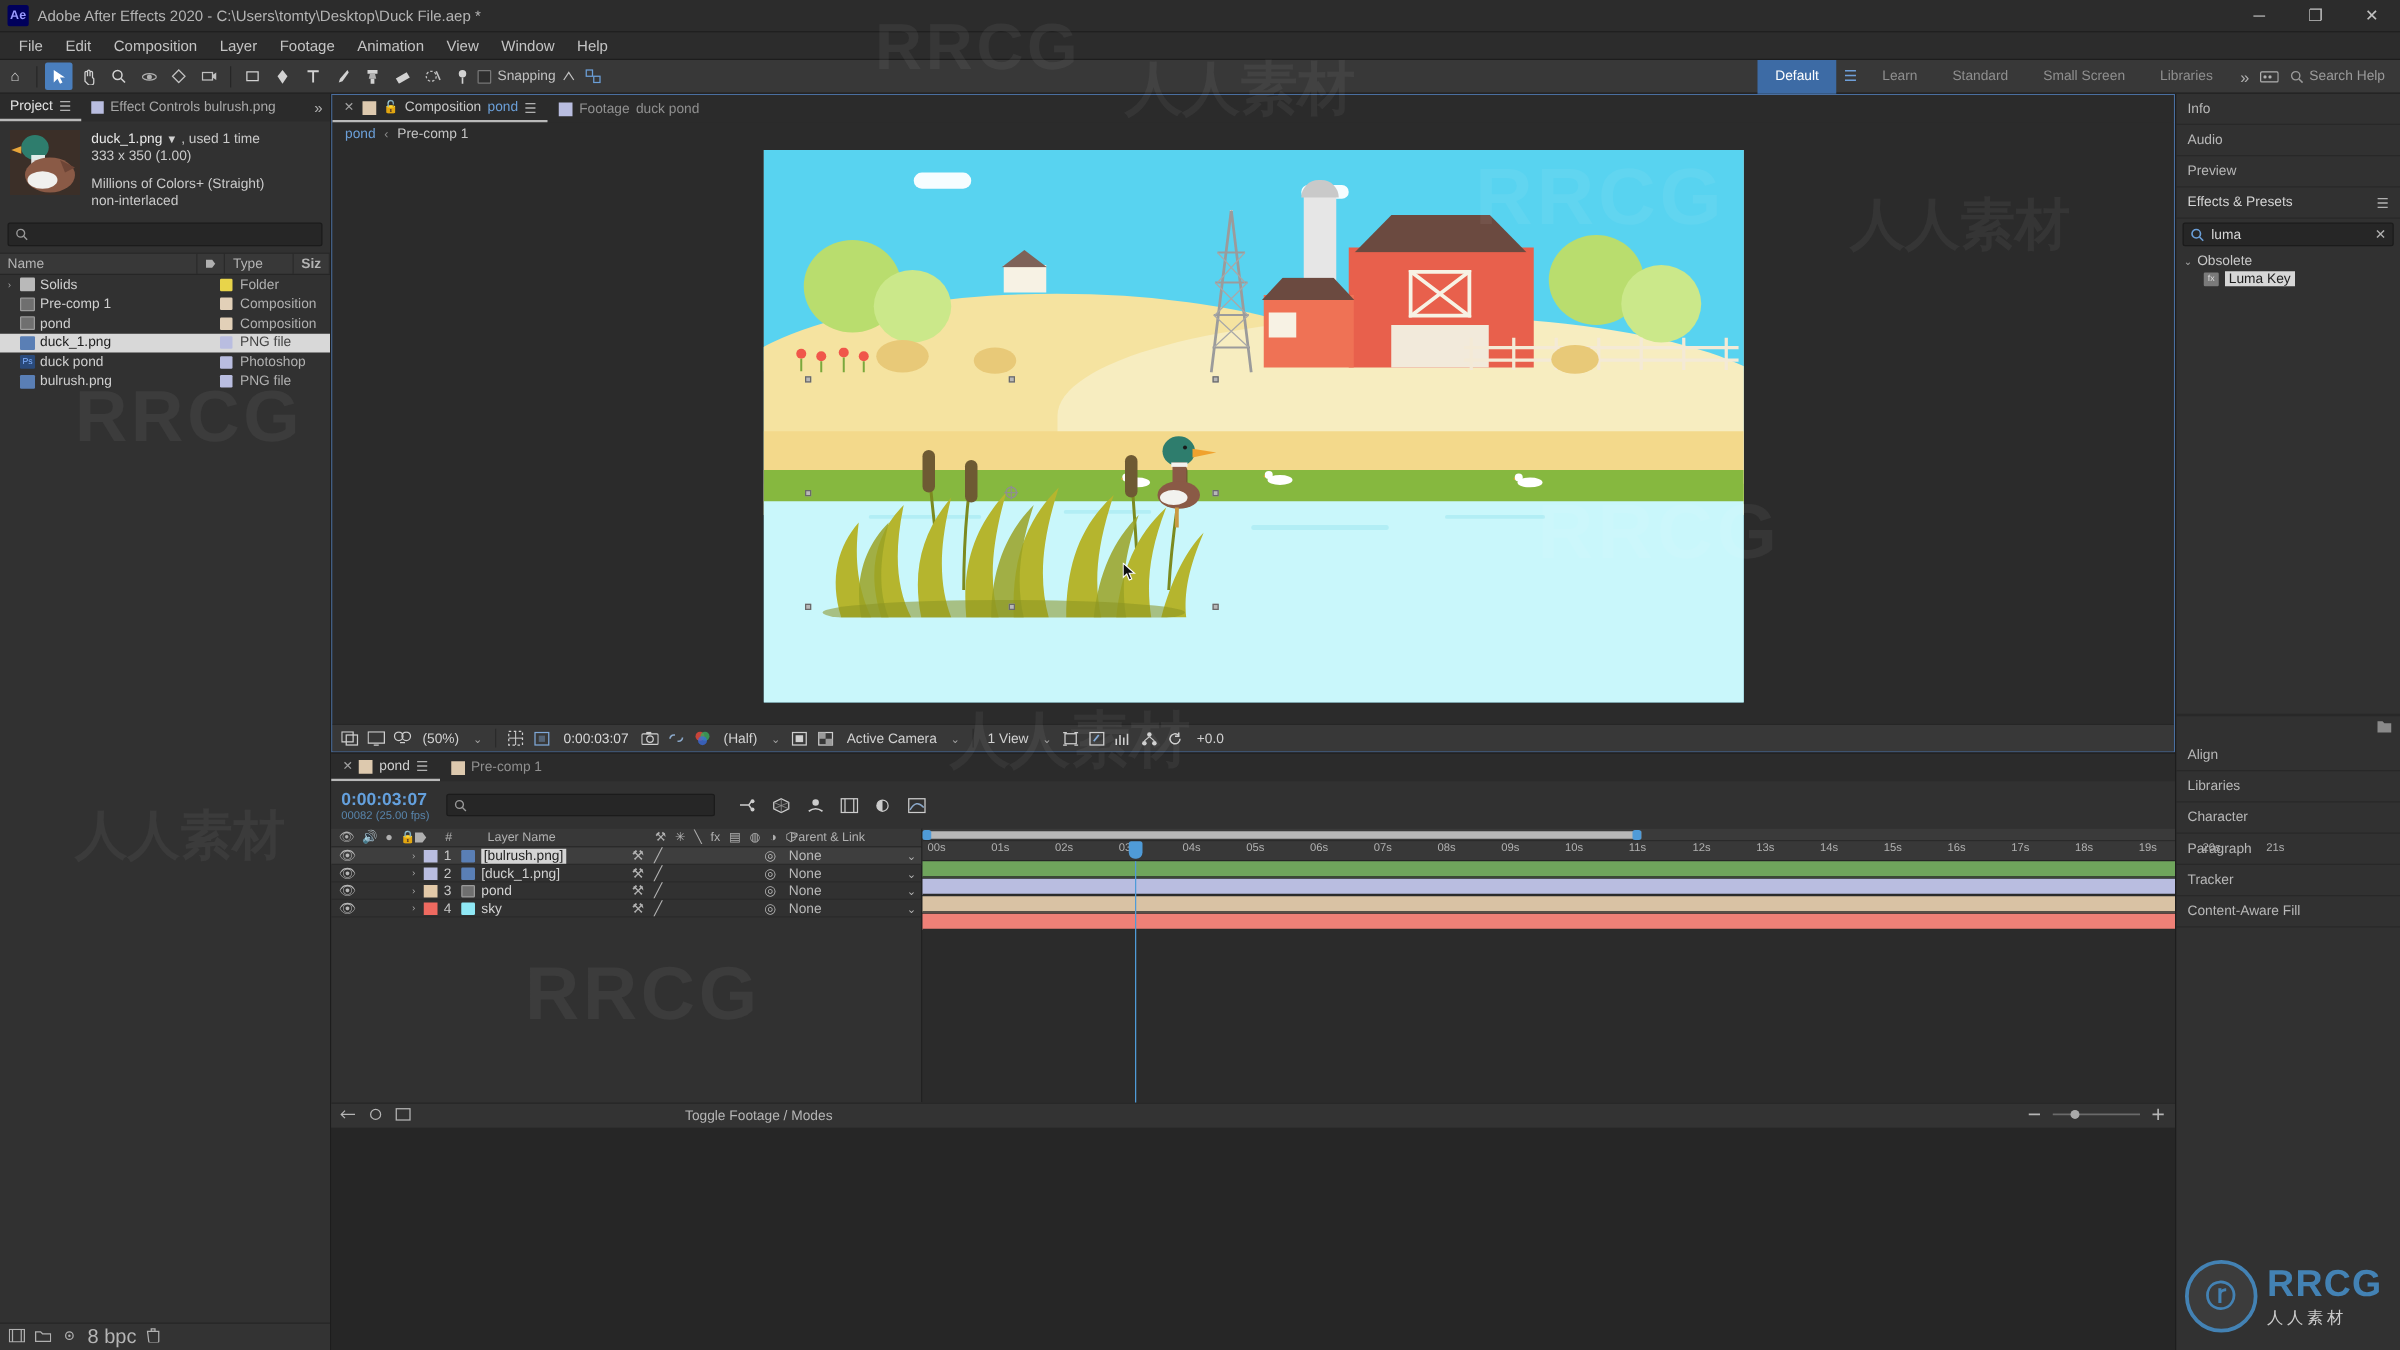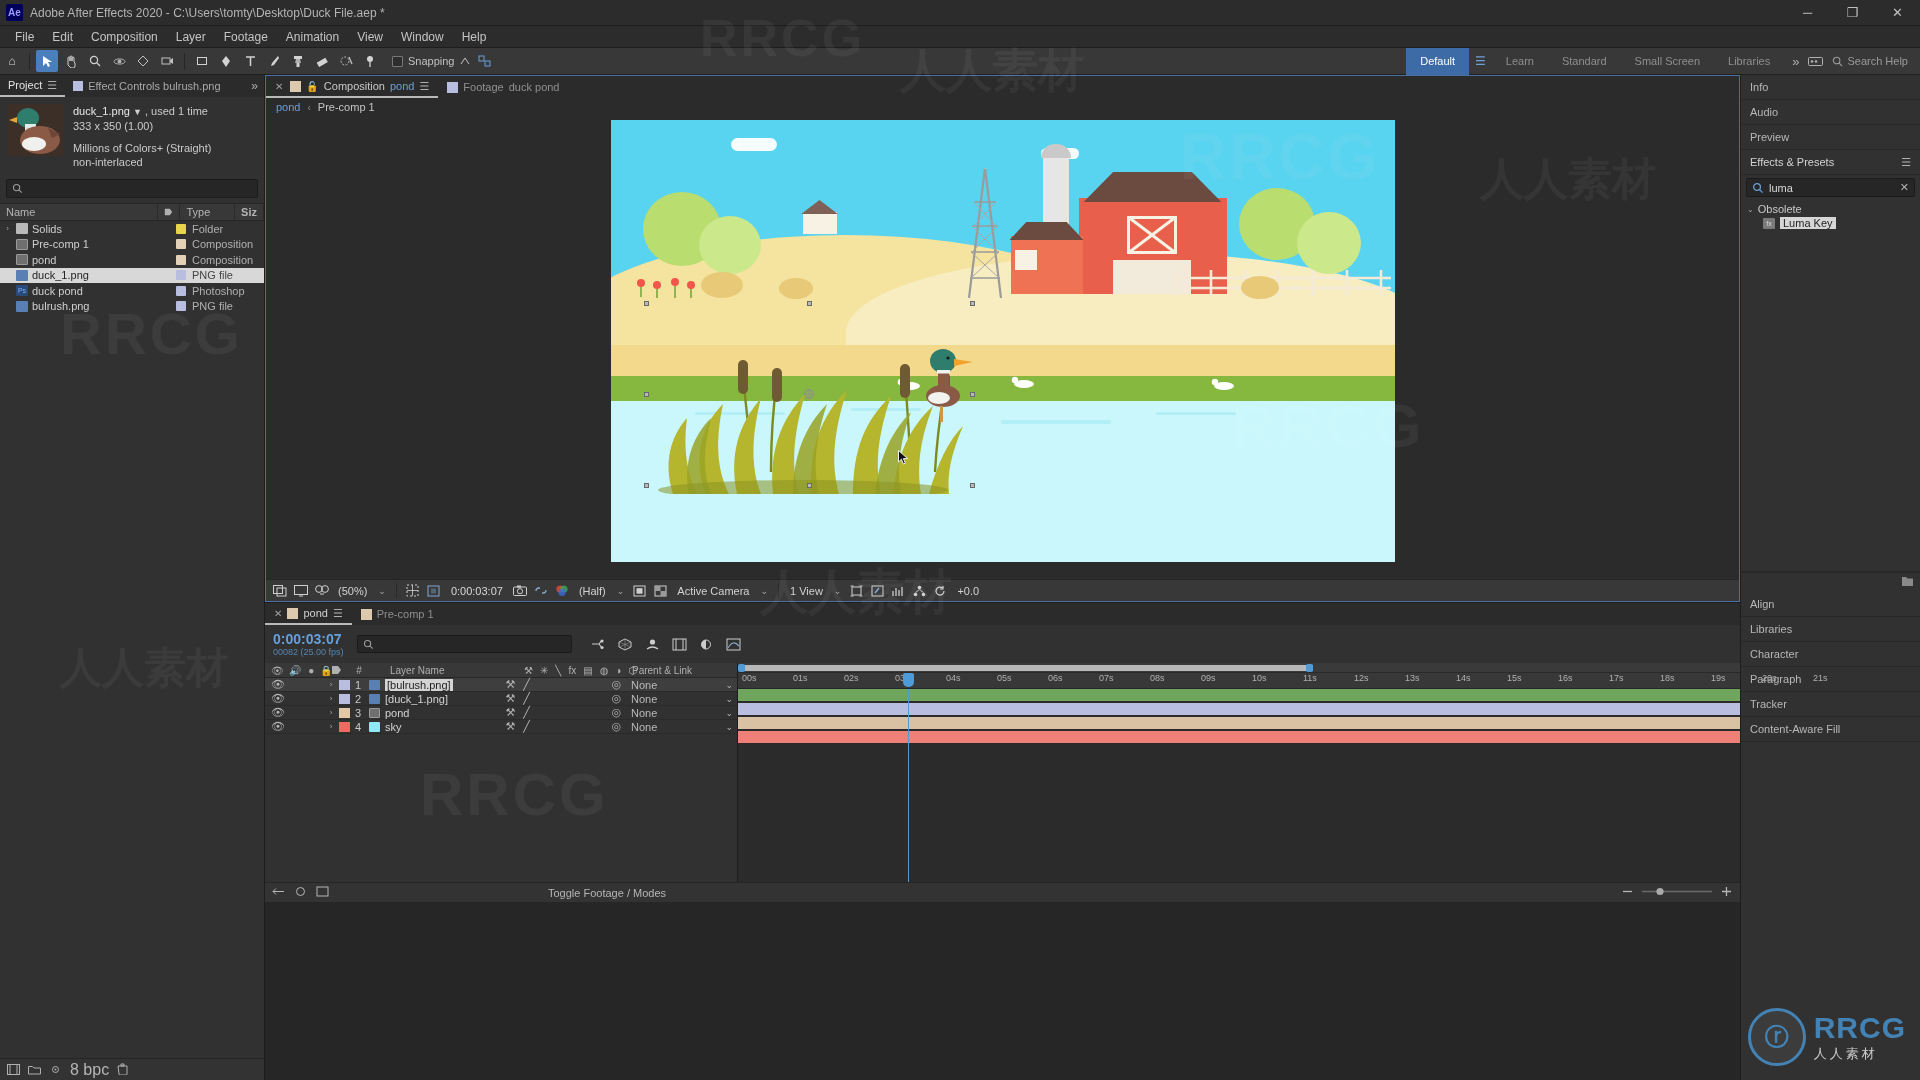--- a/index.html
+++ b/index.html
@@ -41,21 +41,21 @@
   .toolbar {
     height: 27px; background: #383838; display: flex; align-items: center;
     flex: none; border-bottom: 1px solid #1f1f1f; position: relative;
   }
   .tool {
     width: 22px; height: 22px; margin: 0 1px; display: flex;
     align-items: center; justify-content: center; color: #d2d2d2; border-radius: 2px;
   }
   .tool.sel { background: #4a7fbe; }
   .tool-sep { width: 1px; height: 17px; background: #262626; margin: 0 5px; }
-  .snap-wrap { display: flex; align-items: center; margin-left: 10px; gap: 5px; }
+  .snap-wrap { display: flex; align-items: center; gap: 5px; }
   .chk { width: 11px; height: 11px; border: 1px solid #777; background: #2e2e2e; border-radius: 1px; }
   .snap-label { font-size: 11px; color: #c0c0c0; }
   .ws-area { margin-left: auto; display: flex; align-items: center; gap: 0; padding-right: 4px; }
   .ws-tab { padding: 0 14px; font-size: 11px; color: #8f8f8f; line-height: 27px; }
   .ws-tab.active { color: #ffffff; background: #3d6ba5; }
   .ws-burger { padding: 0 6px; color: #6f9fd8; font-size: 12px; }
   .chev { padding: 0 8px; color: #b0b0b0; font-size: 13px; }
   .search-help {
     display: flex; align-items: center; gap: 4px; font-size: 11px; color: #9a9a9a;
     padding: 0 8px;

